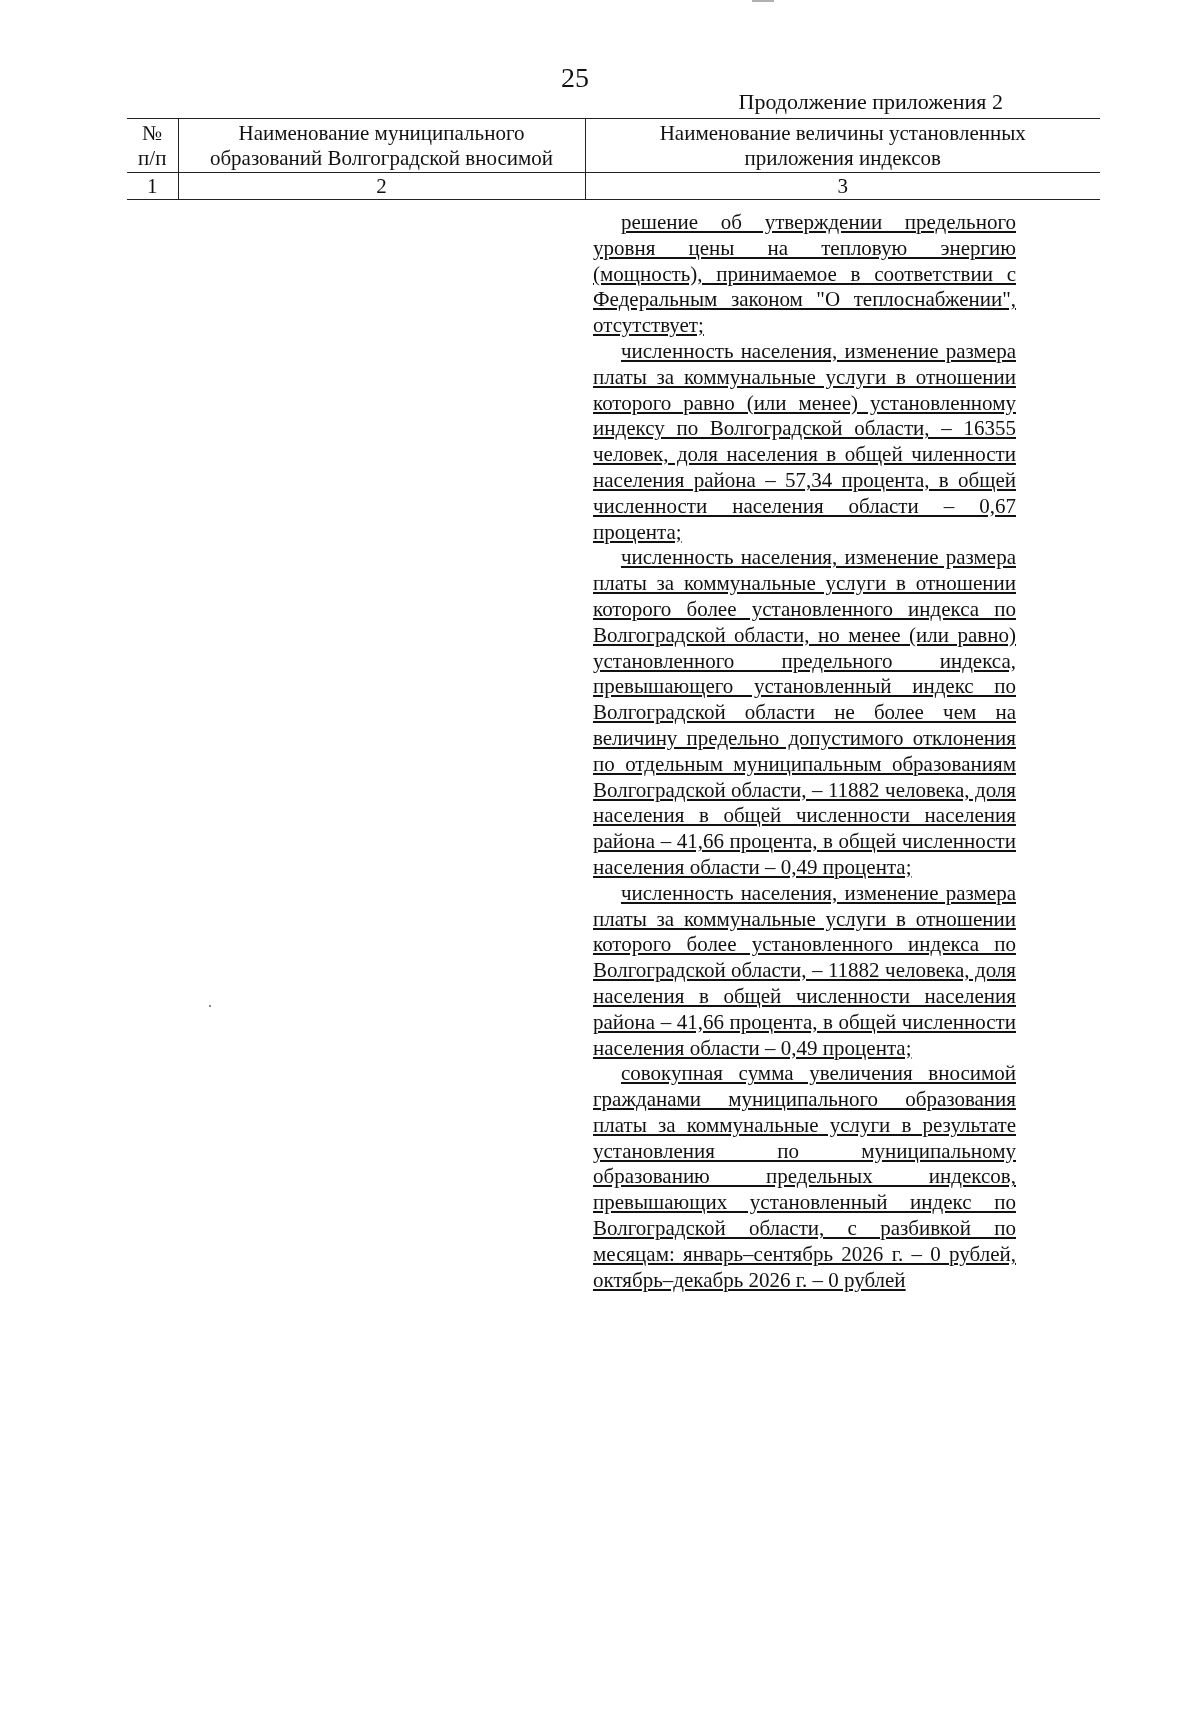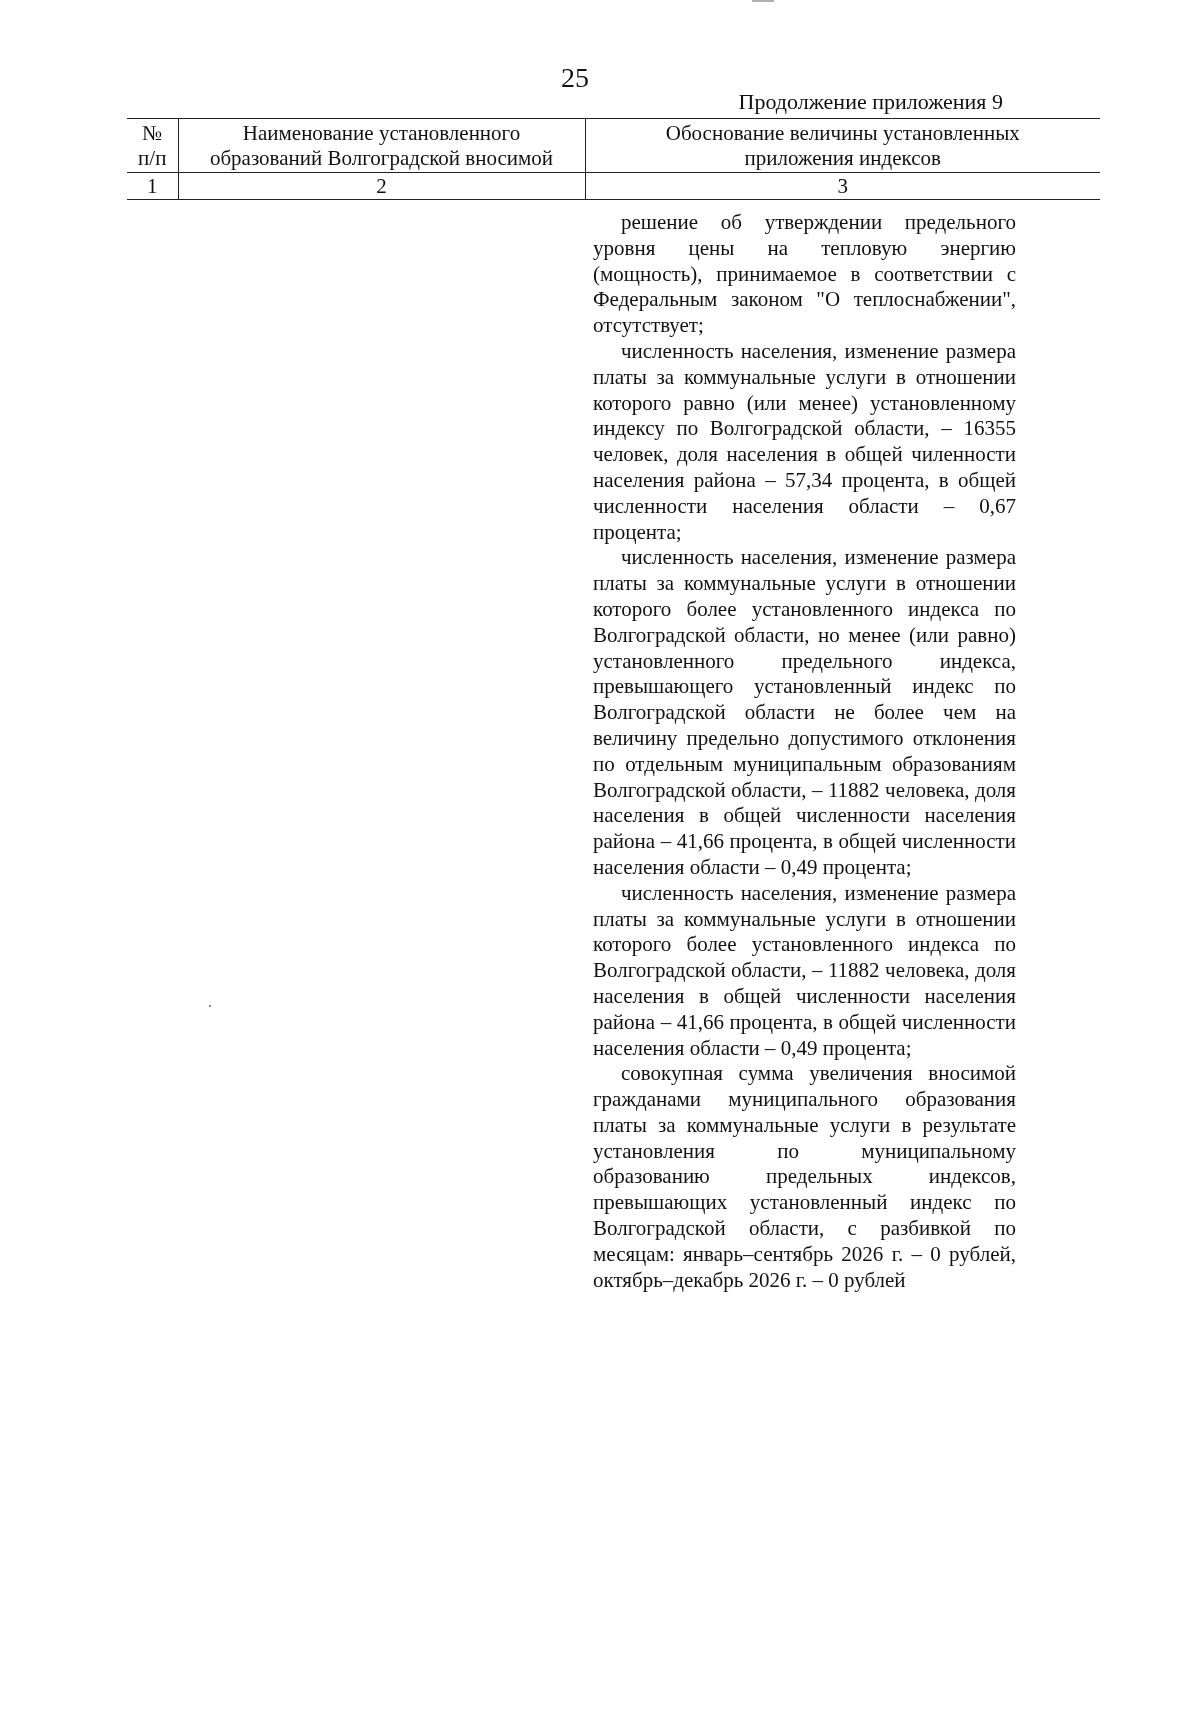--- a/index.html
+++ b/index.html
@@ -72,56 +72,57 @@
     left: 593px;
     width: 423px;
     font-size: 21px;
     line-height: 25.8px;
   }
   .body-col p {
     margin: 0;
     text-align: justify;
     text-indent: 28px;
     hyphens: none;
+    text-decoration: underline;
   }
   .stray-dot {
     position: absolute;
     left: 209px;
     top: 1005px;
     width: 2px;
     height: 2px;
     background: #888;
   }
 </style>
 </head>
 <body>
 
 <div class="scan-mark"></div>
 
 <div class="page-number">25</div>
-<div class="continuation">Продолжение приложения 9</div>
+<div class="continuation">Продолжение приложения 2</div>
 
 <table class="header-table">
   <colgroup>
     <col class="c1">
       <col class="c2">
       <col class="c3">
   </colgroup>
   <tbody>
       <tr class="head-row">
     <td>
       <div>№</div>
       <div>п/п</div>
     </td>
     <td>
-      <div>Наименование установленного</div>
+      <div>Наименование муниципального</div>
       <div>образований Волгоградской вносимой</div>
     </td>
     <td>
-      <div>Обоснование величины установленных</div>
+      <div>Наименование величины установленных</div>
       <div>приложения индексов</div>
     </td>
   </tr>
   <tr class="num-row">
     <td>1</td>
     <td>2</td>
     <td>3</td>
   </tr>
 </tbody>
   </table>

